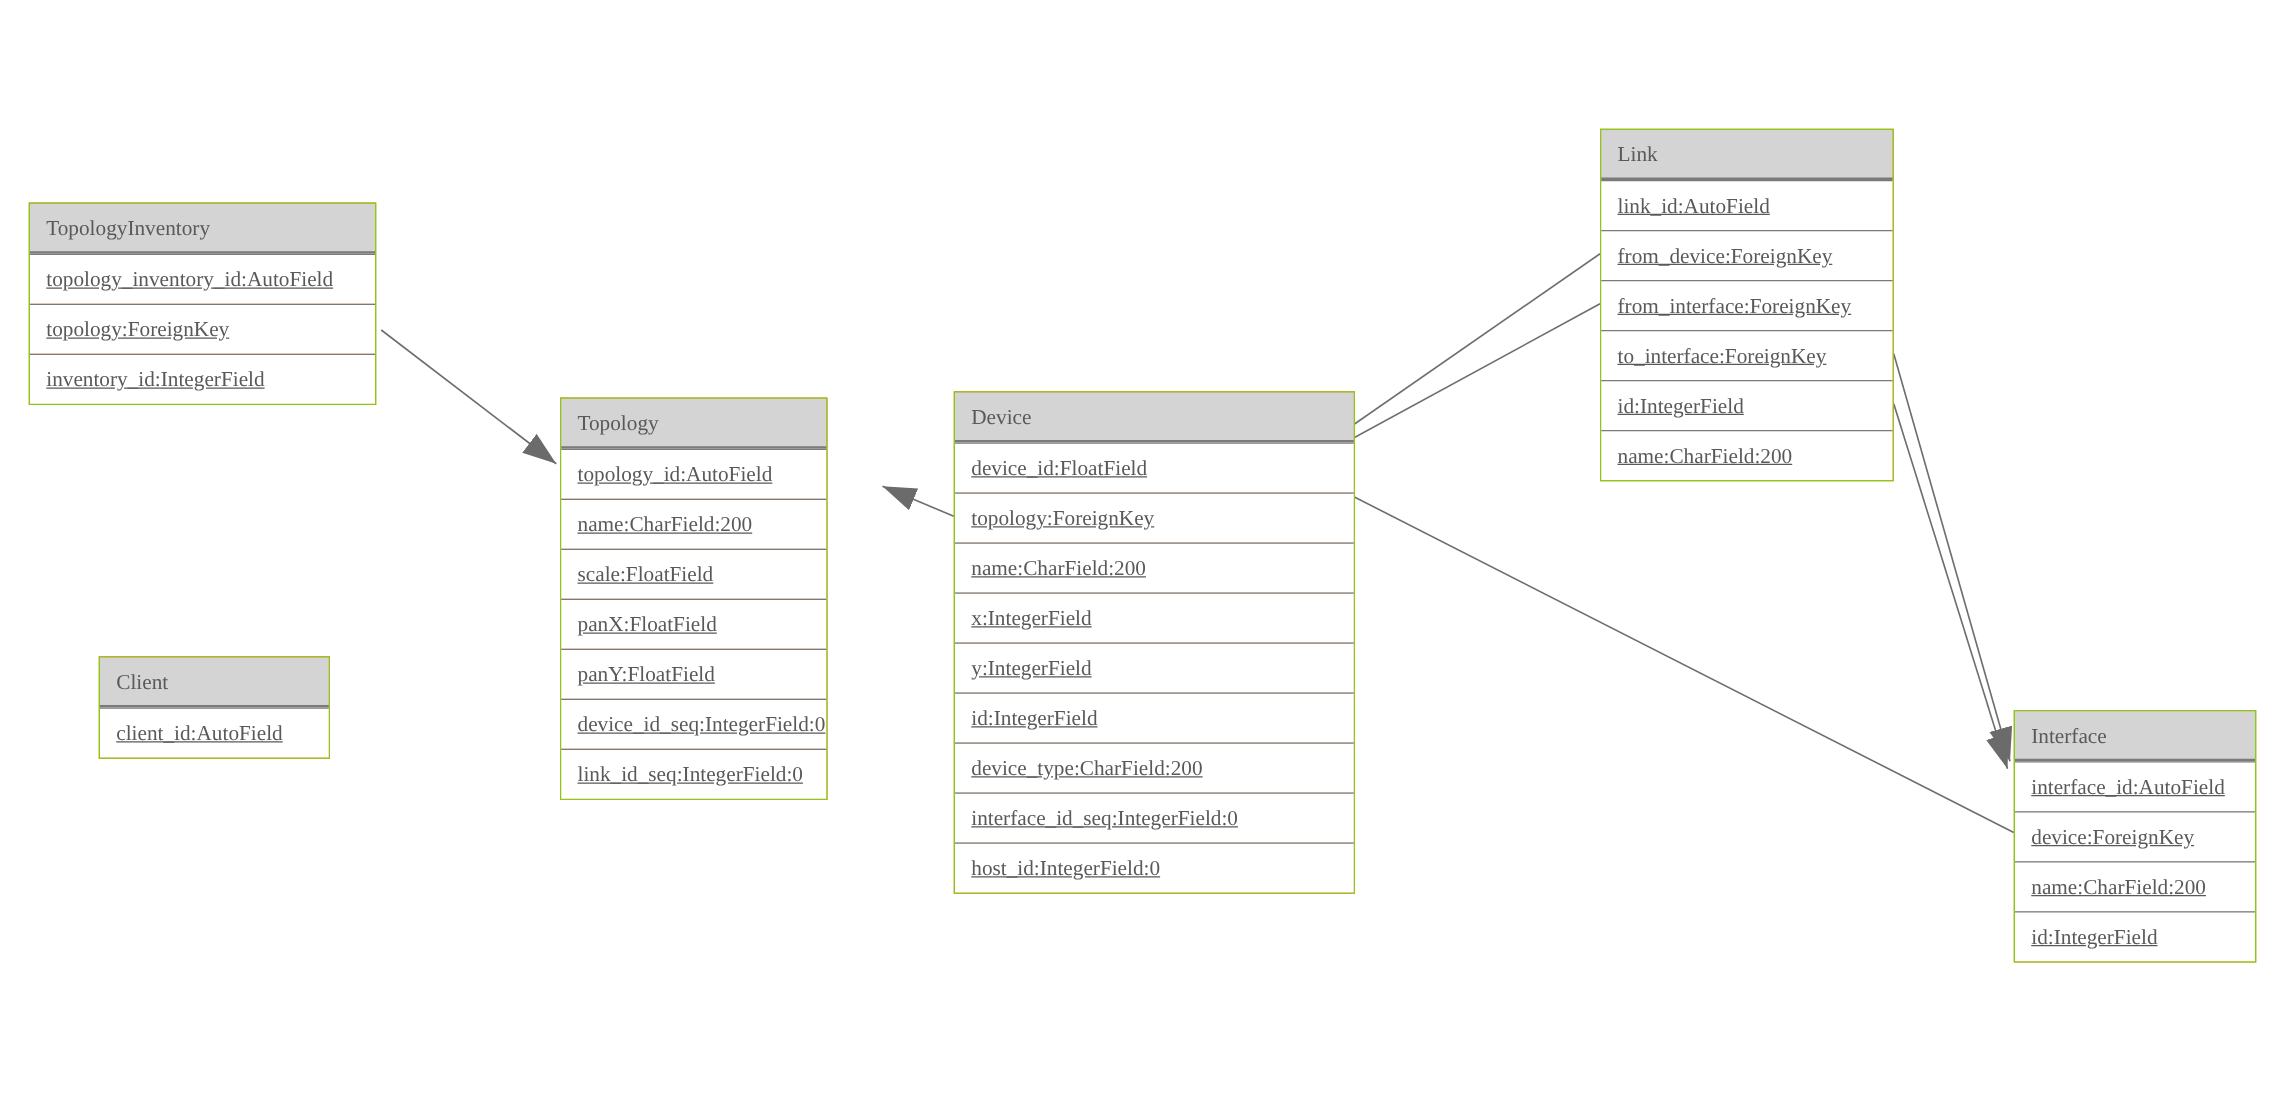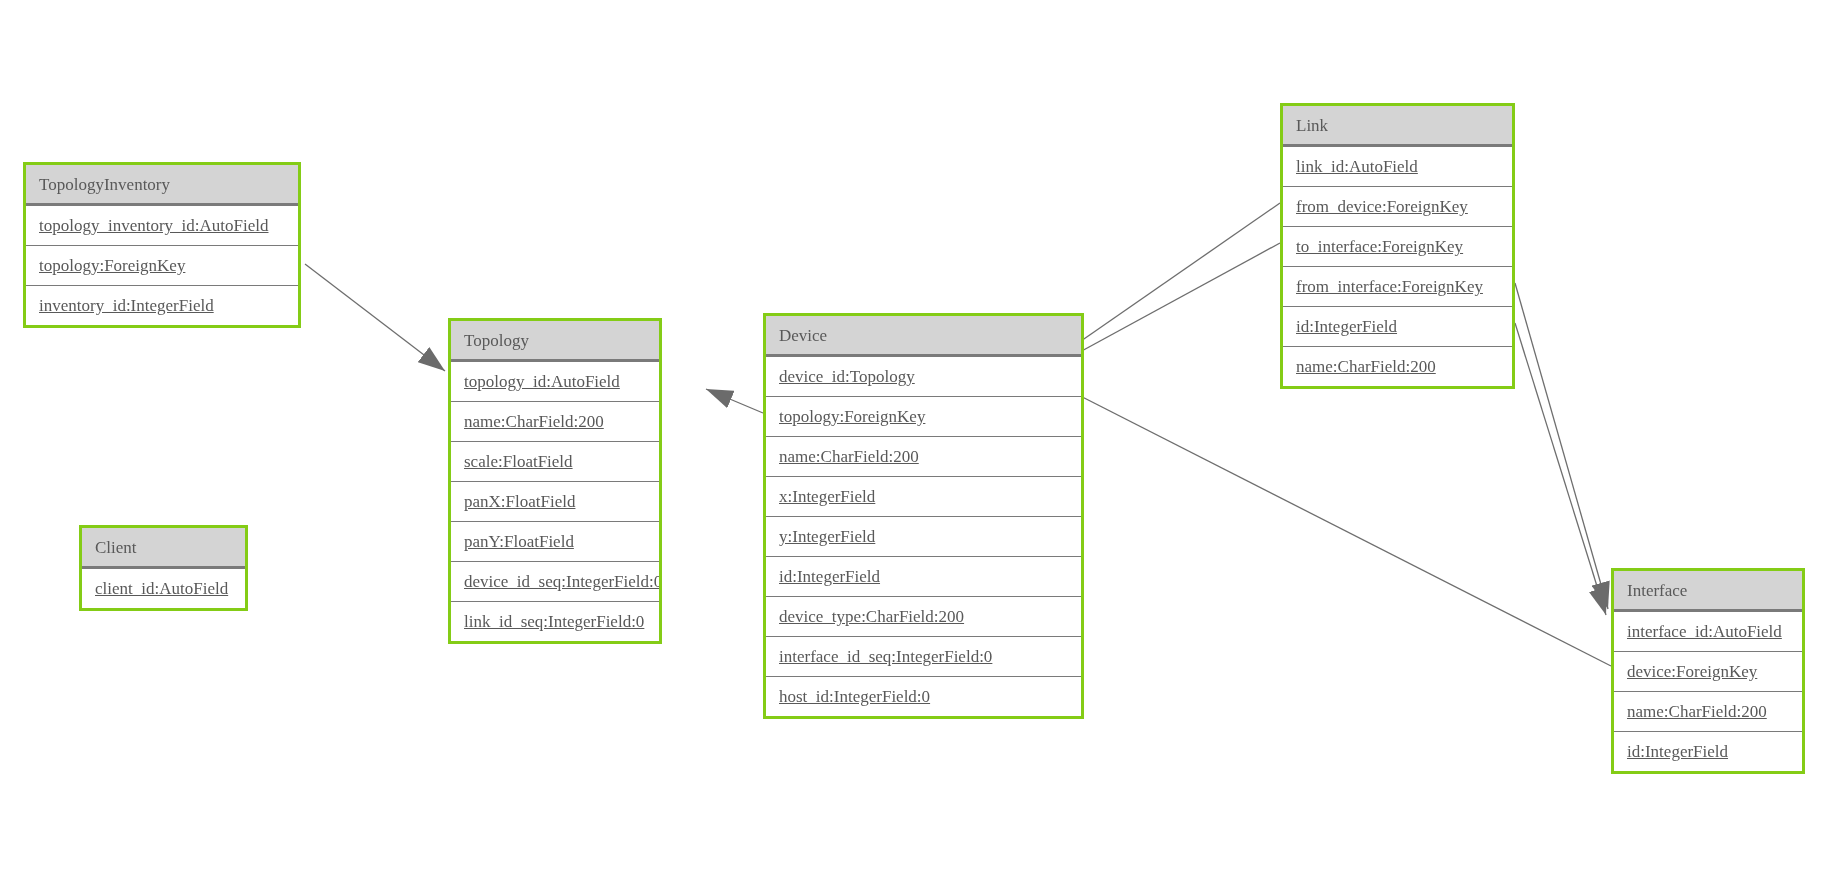--- a/index.html
+++ b/index.html
@@ -17,21 +17,21 @@
   }
   #edges {
     position: absolute;
     left: 0;
     top: 0;
     width: 1824px;
     height: 874px;
   }
   .entity {
     position: absolute;
-    border: 3px solid #84cc16;
+    border: 1px solid #84cc16;
     background: #f97316;
     box-sizing: border-box;
     color: #595959;
     font-size: 17px;
   }
   .entity-header {
     height: 40px;
     line-height: 40px;
     background: #d4d4d4;
     border-bottom: 2px solid #7a7a7a;
@@ -50,21 +50,21 @@
     overflow: hidden;
     background: #ffffff;
     text-decoration: underline;
   }
   .entity-row:first-of-type {
     border-top: none;
   }
   
   #e-topologyinventory { left: 23px;   top: 162px; width: 278px; }
   #e-topology          { left: 448px;  top: 318px; width: 214px; }
-  #e-client            { left: 79px;   top: 525px; width: 169px; }
+  #e-client            { left: 79px;   top: 525px; width: 185px; }
   #e-device            { left: 763px;  top: 313px; width: 321px; }
   #e-link              { left: 1280px; top: 103px; width: 235px; }
   #e-interface         { left: 1611px; top: 568px; width: 194px; }
 </style>
 </head>
 <body>
 
 <div id="canvas">
 
   <svg id="edges" viewBox="0 0 1824 874" xmlns="http://www.w3.org/2000/svg">
@@ -100,37 +100,37 @@
     <div class="entity-row">link_id_seq:IntegerField:0</div>
   </div>
 
   <div class="entity" id="e-client">
     <div class="entity-header">Client</div>
     <div class="entity-row">client_id:AutoField</div>
   </div>
 
   <div class="entity" id="e-device">
     <div class="entity-header">Device</div>
-    <div class="entity-row">device_id:Topology</div>
+    <div class="entity-row">device_id:FloatField</div>
     <div class="entity-row">topology:ForeignKey</div>
     <div class="entity-row">name:CharField:200</div>
     <div class="entity-row">x:IntegerField</div>
     <div class="entity-row">y:IntegerField</div>
     <div class="entity-row">id:IntegerField</div>
     <div class="entity-row">device_type:CharField:200</div>
     <div class="entity-row">interface_id_seq:IntegerField:0</div>
     <div class="entity-row">host_id:IntegerField:0</div>
   </div>
 
   <div class="entity" id="e-link">
     <div class="entity-header">Link</div>
     <div class="entity-row">link_id:AutoField</div>
     <div class="entity-row">from_device:ForeignKey</div>
+    <div class="entity-row">from_interface:ForeignKey</div>
     <div class="entity-row">to_interface:ForeignKey</div>
-    <div class="entity-row">from_interface:ForeignKey</div>
     <div class="entity-row">id:IntegerField</div>
     <div class="entity-row">name:CharField:200</div>
   </div>
 
   <div class="entity" id="e-interface">
     <div class="entity-header">Interface</div>
     <div class="entity-row">interface_id:AutoField</div>
     <div class="entity-row">device:ForeignKey</div>
     <div class="entity-row">name:CharField:200</div>
     <div class="entity-row">id:IntegerField</div>

